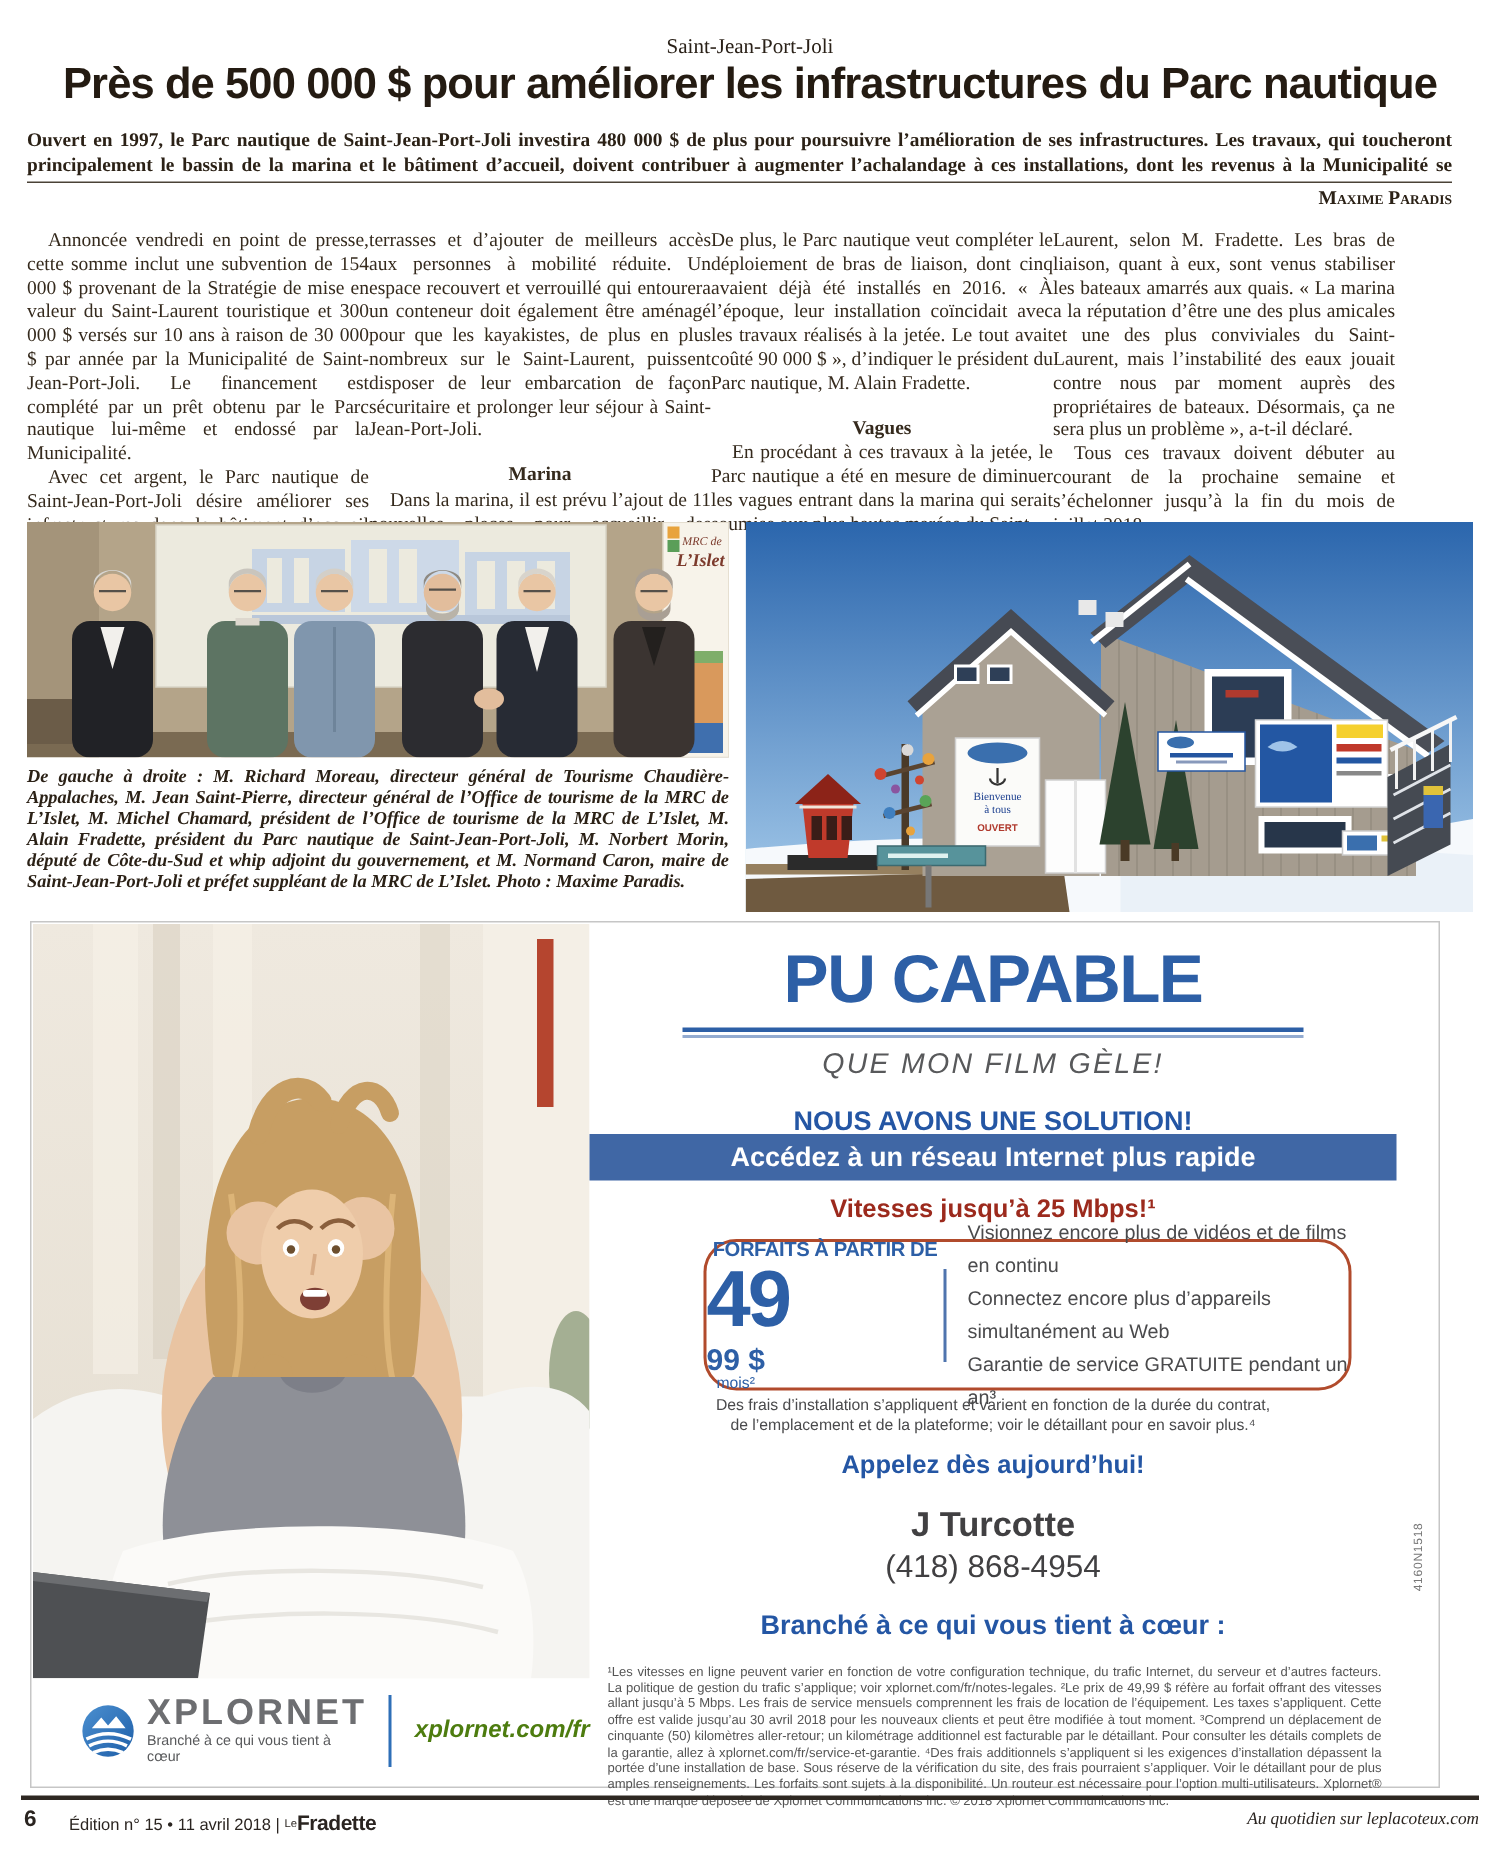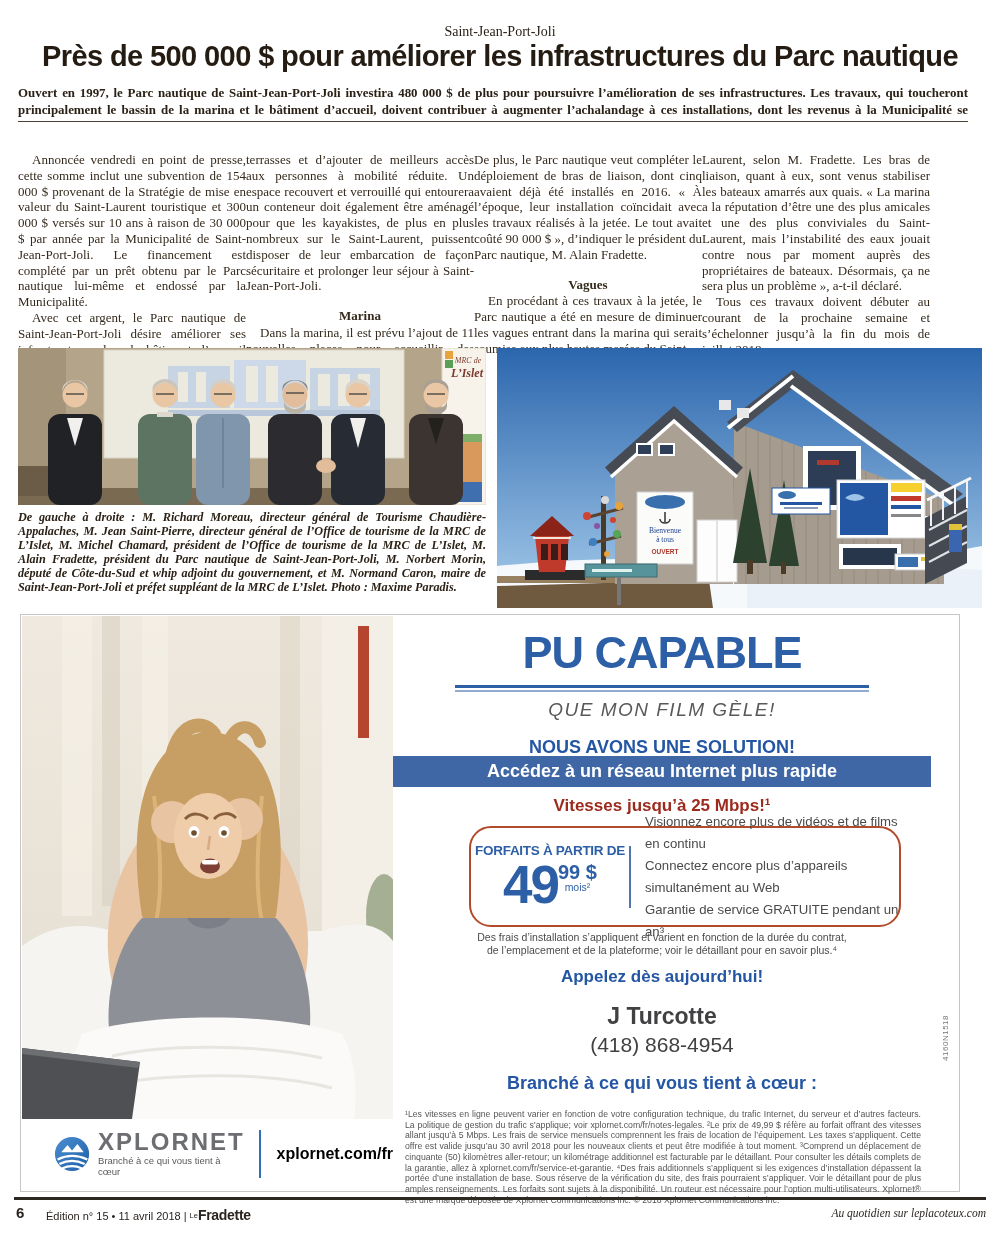--- a/index.html
+++ b/index.html
@@ -43,21 +43,21 @@
   #ad-underline2{position:absolute;top:75px;left:62px;width:414px;height:1.5px;background:#93abd0;}
   #ad-subline{top:84px;font-size:19px;font-style:italic;color:#58595b;letter-spacing:1.5px;}
   #ad-solution{top:122px;font-size:18px;font-weight:bold;color:#2456a4;}
   #ad-banner{position:absolute;left:0;top:141px;width:538px;height:31px;background:#4067a5;color:#ffffff;
              font-weight:bold;font-size:18px;text-align:center;line-height:31px;}
   #ad-speed{top:181px;font-size:17px;font-weight:bold;color:#9c2a1d;}
   #price-box{position:absolute;left:76px;top:211px;width:428px;height:97px;border:2px solid #b14b2c;
              border-radius:22px;display:flex;align-items:center;}
   #price-left{width:158px;text-align:center;}
   #offer-label{font-size:13.5px;font-weight:bold;color:#2d5fa6;letter-spacing:-0.3px;}
-  #price-row{display:flex;justify-content:center;align-items:flex-start;line-height:1;}
+  #price-row{display:flex;justify-content:center;align-items:flex-start;line-height:1;flex-direction:column;}
   #price-int{font-size:53px;font-weight:bold;color:#2d5fa6;letter-spacing:-2px;}
   #price-sup{text-align:center;padding-top:4px;}
   #price-cents{font-size:20px;font-weight:bold;color:#2d5fa6;}
   #price-period{font-size:10.5px;color:#2d5fa6;}
   #price-divider{width:2px;height:62px;background:#4f74ae;}
   #benefits{flex:1;padding-left:14px;text-align:left;font-size:13.2px;color:#4a4a4c;line-height:22px;}
   #install-note{top:316px;font-size:10.5px;color:#4a4a4c;line-height:13px;}
   #ad-call{top:352px;font-size:17px;font-weight:bold;color:#2456a4;}
   #dealer-name{top:388px;font-size:23px;font-weight:bold;color:#414042;}
   #dealer-phone{top:418px;font-size:21px;color:#414042;}
@@ -68,40 +68,41 @@
   #ad-code{position:absolute;left:920px;top:400px;font-size:8px;color:#777;writing-mode:vertical-rl;
            transform:rotate(180deg);letter-spacing:0.5px;}
 
   
   #logo-row{left:1px;top:504px;width:371px;height:70px;background:#ffffff;display:flex;align-items:center;}
   #logo-mark{width:40px;height:40px;margin-left:32px;}
   #logo-text-block{margin-left:8px;}
   #logo-name{font-size:24px;font-weight:bold;color:#6d6e71;letter-spacing:2px;line-height:22px;}
   #logo-tagline{font-size:9.5px;color:#58595b;margin-top:2px;}
   #logo-divider{width:2px;height:48px;background:#2e6fb7;margin-left:14px;}
-  #logo-url{margin-left:16px;font-size:16px;font-weight:bold;color:#000000;}
+  #logo-url{margin-left:16px;font-size:16px;font-weight:bold;color:#4d7c0f;font-style:italic;}
 
   
   #footer-rule{top:1197px;left:14px;width:972px;height:0;border-top:3px solid #2e2822;}
   #footer{top:1204px;left:14px;width:972px;height:22px;font-family:"Liberation Sans",sans-serif;color:#2a2420;}
   #footer-page{position:absolute;left:2px;top:0;font-size:15px;font-weight:bold;}
   #footer-edition{position:absolute;left:32px;top:3px;font-size:11px;}
   #brand-le{font-size:7.5px;vertical-align:2px;}
   #brand{font-size:14px;font-weight:bold;letter-spacing:-0.3px;}
   #footer-right{position:absolute;right:0;top:3px;font-size:11.5px;font-style:italic;font-family:"Liberation Serif",serif;}
 </style>
 </head>
 <body>
 
 <div id="page">
 
   <div class="abs" id="kicker">Saint-Jean-Port-Joli</div>
   <div class="abs" id="headline">Près de 500 000 $ pour améliorer les infrastructures du Parc nautique</div>
   <div class="abs" id="lead">Ouvert en 1997, le Parc nautique de Saint-Jean-Port-Joli investira 480 000 $ de plus pour poursuivre l’amélioration de ses infrastructures. Les travaux, qui toucheront principalement le bassin de la marina et le bâtiment d’accueil, doivent contribuer à augmenter l’achalandage à ces installations, dont les revenus à la Municipalité se chiffrent à 250 000 $ par année.</div>
   <div class="abs" id="lead-rule"></div>
+  <div class="abs" id="byline">Maxime Paradis</div>
 
   <div class="abs" id="columns">
     <div class="col">
       <p class="para">Annoncée vendredi en point de presse, cette somme inclut une subvention de 154 000 $ provenant de la Stratégie de mise en valeur du Saint-Laurent touristique et 300 000 $ versés sur 10 ans à raison de 30 000 $ par année par la Municipalité de Saint-Jean-Port-Joli. Le financement est complété par un prêt obtenu par le Parc nautique lui-même et endossé par la Municipalité.</p>
       <p class="para">Avec cet argent, le Parc nautique de Saint-Jean-Port-Joli désire améliorer ses infrastructures dans le bâtiment d’accueil où il est prévu de rénover les toilettes, les douches, les</p>
     </div>
     <div class="col">
       <p class="cont">terrasses et d’ajouter de meilleurs accès aux personnes à mobilité réduite. Un espace recouvert et verrouillé qui entourera un conteneur doit également être aménagé pour que les kayakistes, de plus en plus nombreux sur le Saint-Laurent, puissent disposer de leur embarcation de façon sécuritaire et prolonger leur séjour à Saint-Jean-Port-Joli.</p>
       <p class="subhead">Marina</p>
       <p class="para">Dans la marina, il est prévu l’ajout de 11 nouvelles places pour accueillir des bateaux d’une longueur allant de 40 à 50 pieds.</p>

